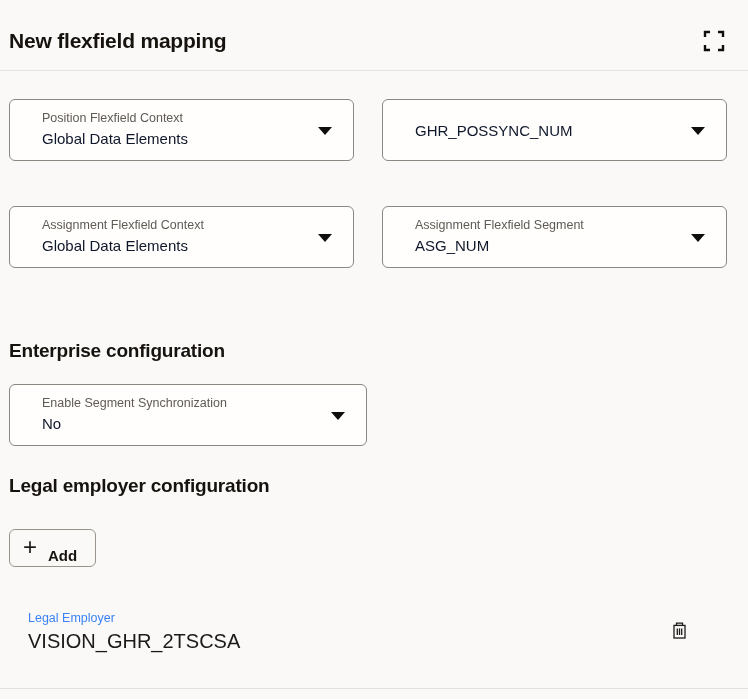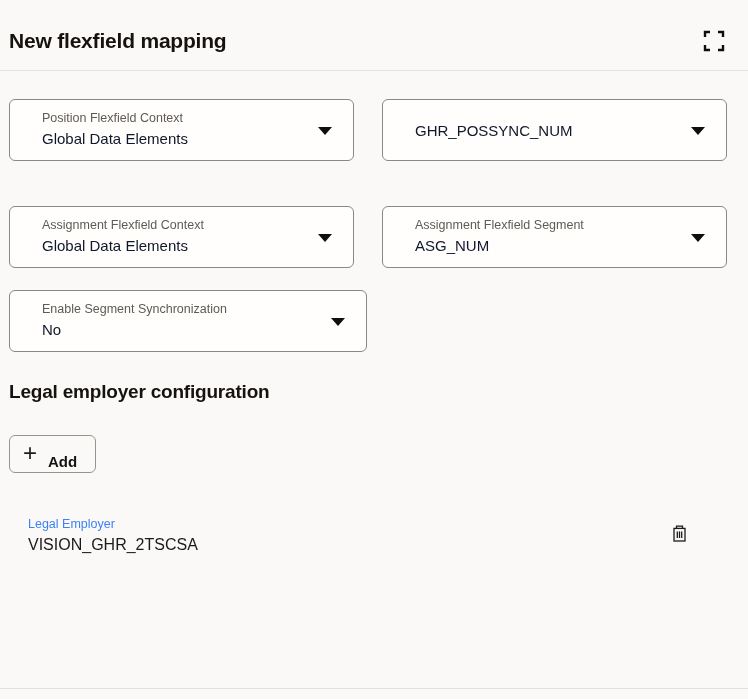--- a/index.html
+++ b/index.html
@@ -91,21 +91,21 @@
   .plus-icon { font-size:24px; font-weight:300; color:#1c1a18; line-height:1; margin-top:-3px; }
   .add-label { font-size:15px; font-weight:bold; color:#16130f;margin-top:14px; }
 
   .employer-row {
     margin:44px 37px 0 19px;
     display:flex;
     justify-content:space-between;
     align-items:center;
   }
   .employer-label { font-size:12.5px; color:#3b82f6; line-height:1.25; }
-  .employer-value { font-size:16px; color:#1c1a18; margin-top:3px; }
+  .employer-value { font-size:20px; color:#1c1a18; margin-top:3px; }
   .trash-btn { background:none; border:none; cursor:pointer; padding:2px; }
 
   .bottom-divider {
     position:absolute;
     left:0; right:0; bottom:10px;
     border-top:1px solid #e3e0dc;
   }
 </style>
 </head>
 <body>
@@ -146,20 +146,21 @@
     </div>
 
     <div class="select-field">
       <span class="field-label">Assignment Flexfield Segment</span>
       <span class="field-value">ASG_NUM</span>
       <span class="dropdown-arrow"></span>
     </div>
 
   </div>
 
+  <h2 class="section-heading h-enterprise">Enterprise configuration</h2>
 
   <div class="select-field enterprise-field">
     <span class="field-label">Enable Segment Synchronization</span>
     <span class="field-value">No</span>
     <span class="dropdown-arrow"></span>
   </div>
 
   <h2 class="section-heading h-legal">Legal employer configuration</h2>
 
   <button class="add-button">

